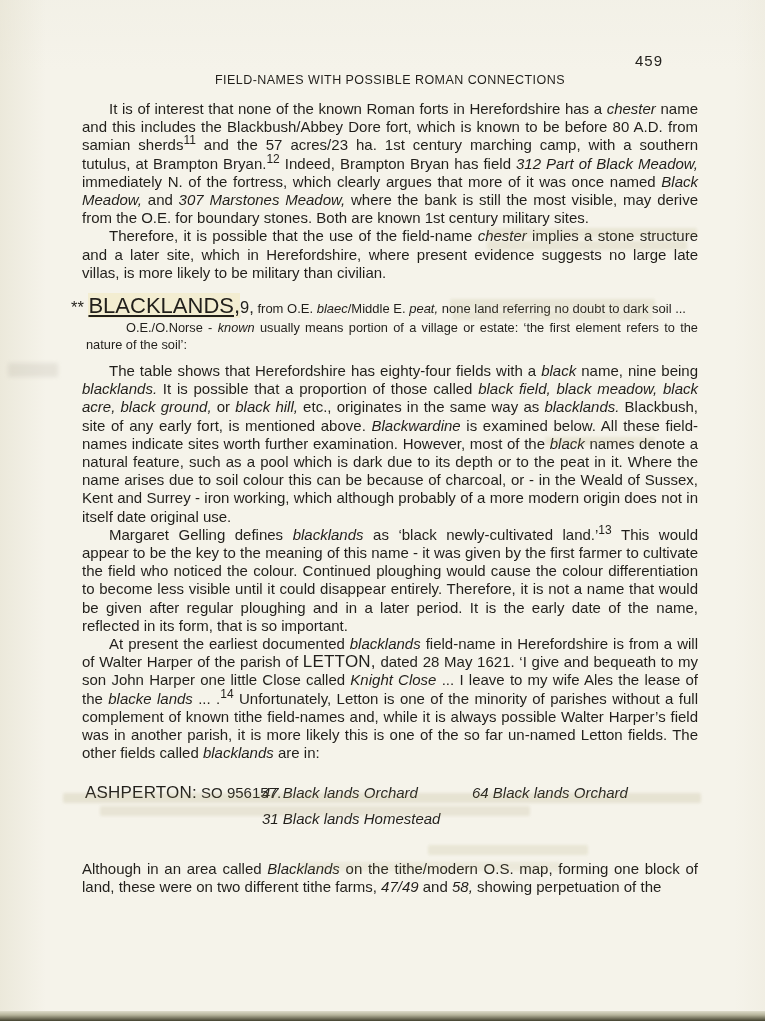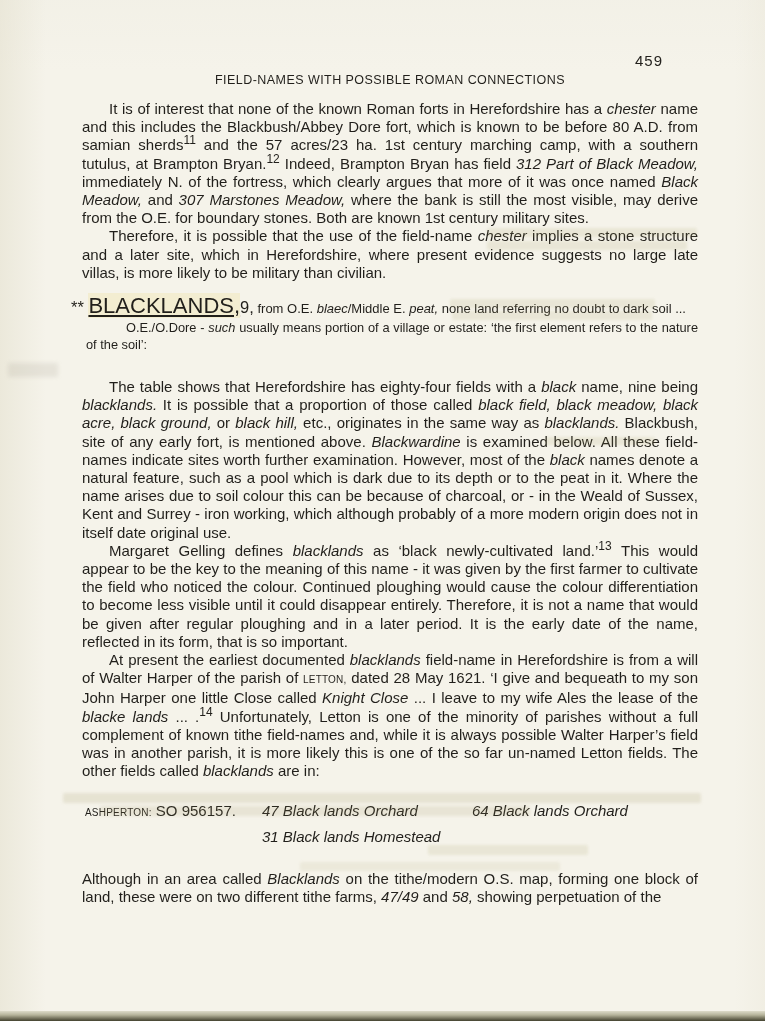--- a/index.html
+++ b/index.html
@@ -24,35 +24,35 @@
   .para {text-indent:27px;}
   #p1 {margin-top:14px;}
   .entryhead {
     margin:14px 0 0 -11px; font-size:13px; line-height:20px;
     text-align:left; text-indent:0;
   }
   .entrynote {
     margin:1px 0 0 4px; font-size:12.8px; line-height:16.5px;
     text-align:justify; text-indent:40px;
   }
-  #p3 {margin-top:25px;}
+  #p3 {margin-top:9px;}
   .run-i {font-style:italic;}
-  .run-sc {font-size:10px; letter-spacing:.2px;}
+  .run-sc {font-size:17px; letter-spacing:.2px;}
   .run-lg {font-size:16.5px;}
   .run-lgu {
     font-size:22px; text-decoration:underline; text-underline-offset:2px;
     background:rgba(240,228,168,.38);
   }
   sup {font-size:12px; line-height:0; vertical-align:super;}
   .fieldlist {position:relative; margin-top:21px; height:52px; text-align:left; font-size:15px;}
   .fl-label {position:absolute; left:3px;  top:0;}
   .fl-c1r1  {position:absolute; left:180px; top:0;    font-style:italic;}
   .fl-c2r1  {position:absolute; left:390px; top:0;    font-style:italic;}
   .fl-c1r2  {position:absolute; left:180px; top:26px; font-style:italic;}
-  #p6 {margin-top:16px; text-indent:0;}
+  #p6 {margin-top:24px; text-indent:0;}
   
   .ghost {position:absolute; border-radius:2px; background:rgba(166,156,94,.14); filter:blur(1.5px);}
   .g1 {left:487px; top:228px; width:210px; height:9px;}
   .g2 {left:487px; top:241px; width:200px; height:9px;}
   .g3 {left:450px; top:299px; width:205px; height:9px;}
   .g4 {left:452px; top:311px; width:200px; height:9px;}
   .g5 {left:545px; top:437px; width:110px; height:8px;}
   .g6 {left:63px;  top:793px; width:638px; height:10px; background:rgba(160,150,92,.17);}
   .g7 {left:100px; top:806px; width:430px; height:10px; background:rgba(160,150,92,.15);}
   .g8 {left:428px; top:845px; width:160px; height:10px;}
@@ -74,21 +74,21 @@
       <span class="runhead">FIELD-NAMES WITH POSSIBLE ROMAN CONNECTIONS</span>
       <span class="pageno">459</span>
     </header>
 
     <p id="p1" class="para"><span>It is of interest that none of the known Roman forts in Herefordshire has a </span><span class="run-i">chester</span><span> name and this includes the Blackbush/Abbey Dore fort, which is known to be before 80 A.D. from samian sherds</span><sup class="run-sup">11</sup><span> and the 57 acres/23 ha. 1st century marching camp, with a southern tutulus, at Brampton Bryan.</span><sup class="run-sup">12</sup><span> Indeed, Brampton Bryan has field </span><span class="run-i">312 Part of Black Meadow,</span><span> immediately N. of the fortress, which clearly argues that more of it was once named </span><span class="run-i">Black Meadow,</span><span> and </span><span class="run-i">307 Marstones Meadow,</span><span> where the bank is still the most visible, may derive from the O.E. for boundary stones. Both are known 1st century military sites.</span></p>
 
     <p id="p2" class="para"><span>Therefore, it is possible that the use of the field-name </span><span class="run-i">chester</span><span> implies a stone structure and a later site, which in Herefordshire, where present evidence suggests no large late villas, is more likely to be military than civilian.</span></p>
 
     <p class="entryhead"><span class="run-lg">** </span><span class="run-lgu">BLACKLANDS,</span><span class="run-lg">9,</span><span> from O.E. </span><span class="run-i">blaec</span><span>/Middle E. </span><span class="run-i">peat,</span><span> none land referring no doubt to dark soil ...</span></p>
 
-    <p class="entrynote"><span>O.E./O.Dore - </span><span class="run-i">such</span><span> usually means portion of a village or estate: ‘the first element refers to the nature of the soil’:</span></p>
+    <p class="entrynote"><span>O.E./O.Norse - </span><span class="run-i">known</span><span> usually means portion of a village or estate: ‘the first element refers to the nature of the soil’:</span></p>
 
     <p id="p3" class="para"><span>The table shows that Herefordshire has eighty-four fields with a </span><span class="run-i">black</span><span> name, nine being </span><span class="run-i">blacklands.</span><span> It is possible that a proportion of those called </span><span class="run-i">black field, black meadow, black acre, black ground,</span><span> or </span><span class="run-i">black hill,</span><span> etc., originates in the same way as </span><span class="run-i">blacklands.</span><span> Blackbush, site of any early fort, is mentioned above. </span><span class="run-i">Blackwardine</span><span> is examined below. All these field-names indicate sites worth further examination. However, most of the </span><span class="run-i">black</span><span> names denote a natural feature, such as a pool which is dark due to its depth or to the peat in it. Where the name arises due to soil colour this can be because of charcoal, or - in the Weald of Sussex, Kent and Surrey - iron working, which although probably of a more modern origin does not in itself date original use.</span></p>
 
     <p id="p4" class="para"><span>Margaret Gelling defines </span><span class="run-i">blacklands</span><span> as ‘black newly-cultivated land.’</span><sup class="run-sup">13</sup><span> This would appear to be the key to the meaning of this name - it was given by the first farmer to cultivate the field who noticed the colour. Continued ploughing would cause the colour differentiation to become less visible until it could disappear entirely. Therefore, it is not a name that would be given after regular ploughing and in a later period. It is the early date of the name, reflected in its form, that is so important.</span></p>
 
     <p id="p5" class="para"><span>At present the earliest documented </span><span class="run-i">blacklands</span><span> field-name in Herefordshire is from a will of Walter Harper of the parish of </span><span class="run-sc">LETTON,</span><span> dated 28 May 1621. ‘I give and bequeath to my son John Harper one little Close called </span><span class="run-i">Knight Close</span><span> ... I leave to my wife Ales the lease of the </span><span class="run-i">blacke lands</span><span> ... .</span><sup class="run-sup">14</sup><span> Unfortunately, Letton is one of the minority of parishes without a full complement of known tithe field-names and, while it is always possible Walter Harper’s field was in another parish, it is more likely this is one of the so far un-named Letton fields. The other fields called </span><span class="run-i">blacklands</span><span> are in:</span></p>
 
     <div class="fieldlist">
       <span class="fl-label"><span class="run-sc">ASHPERTON:</span><span> SO 956157.</span></span>
       <span class="fl-c1r1">47 Black lands Orchard</span>

